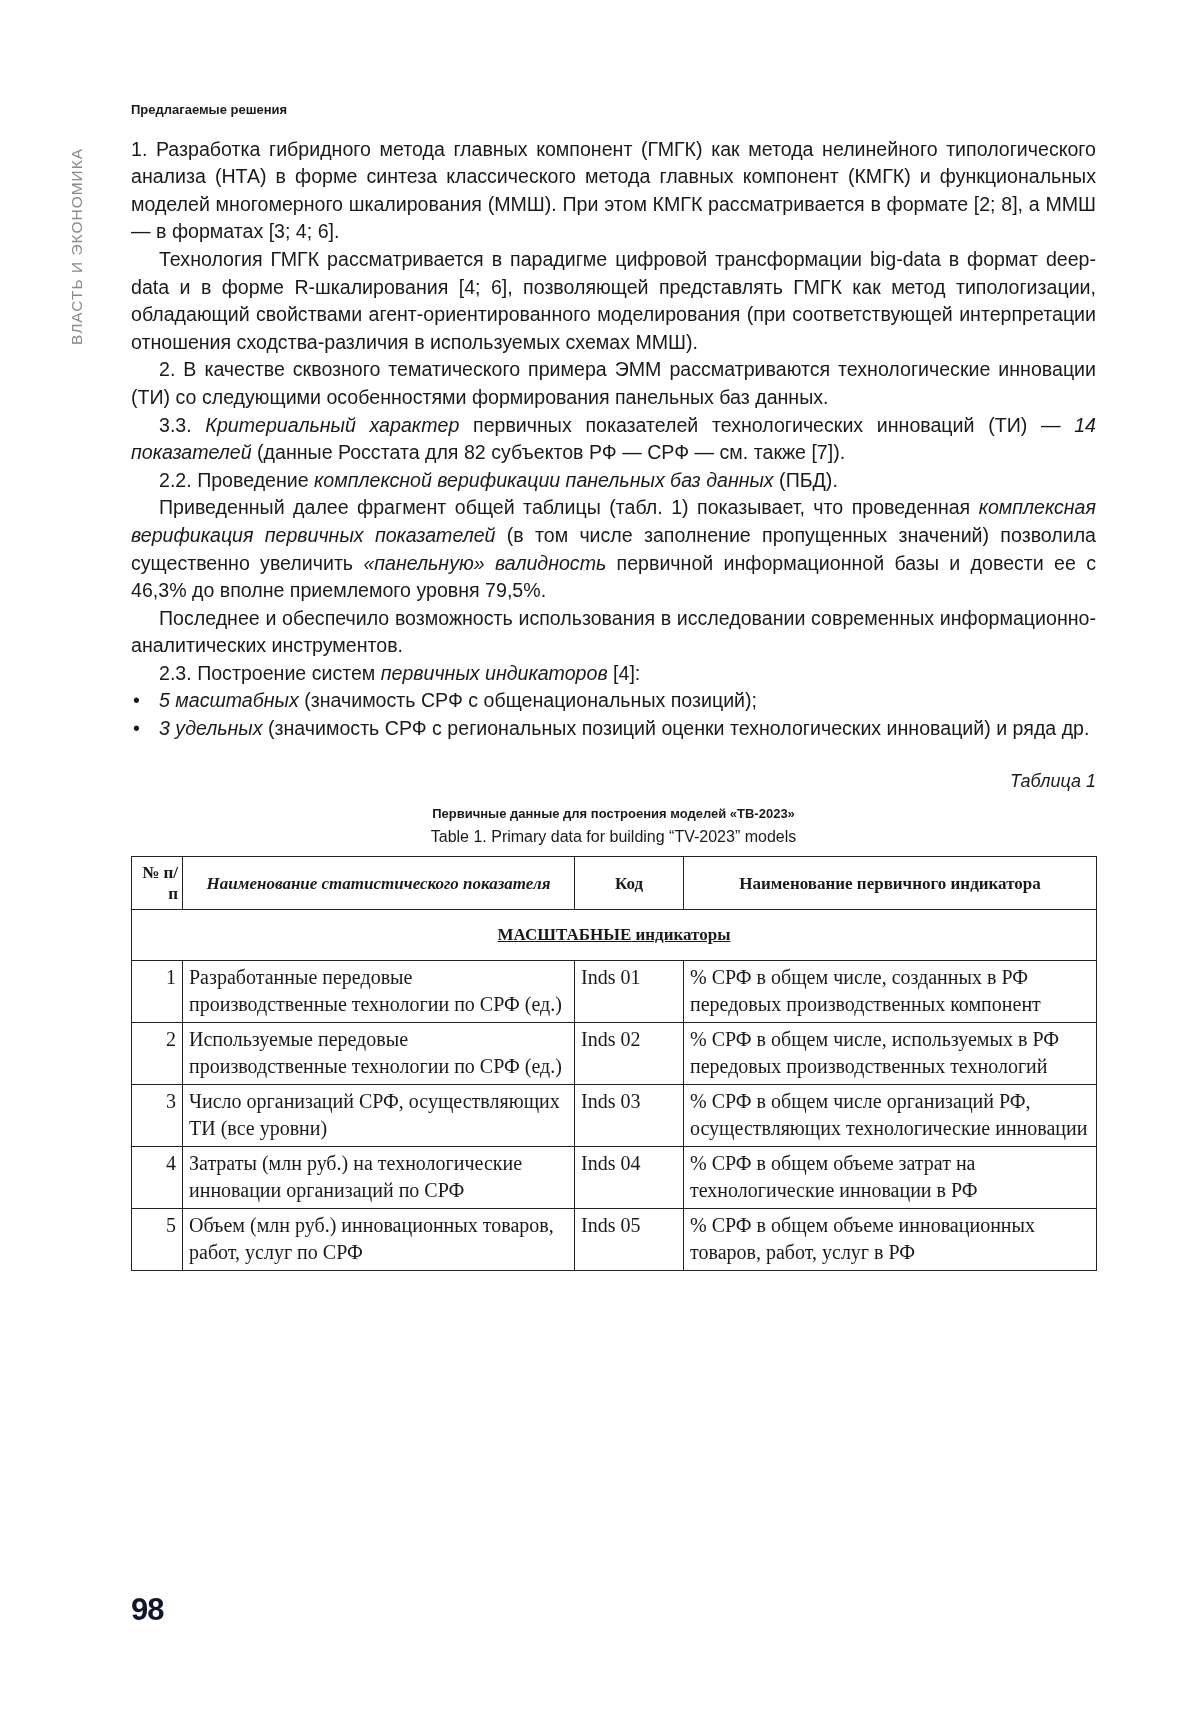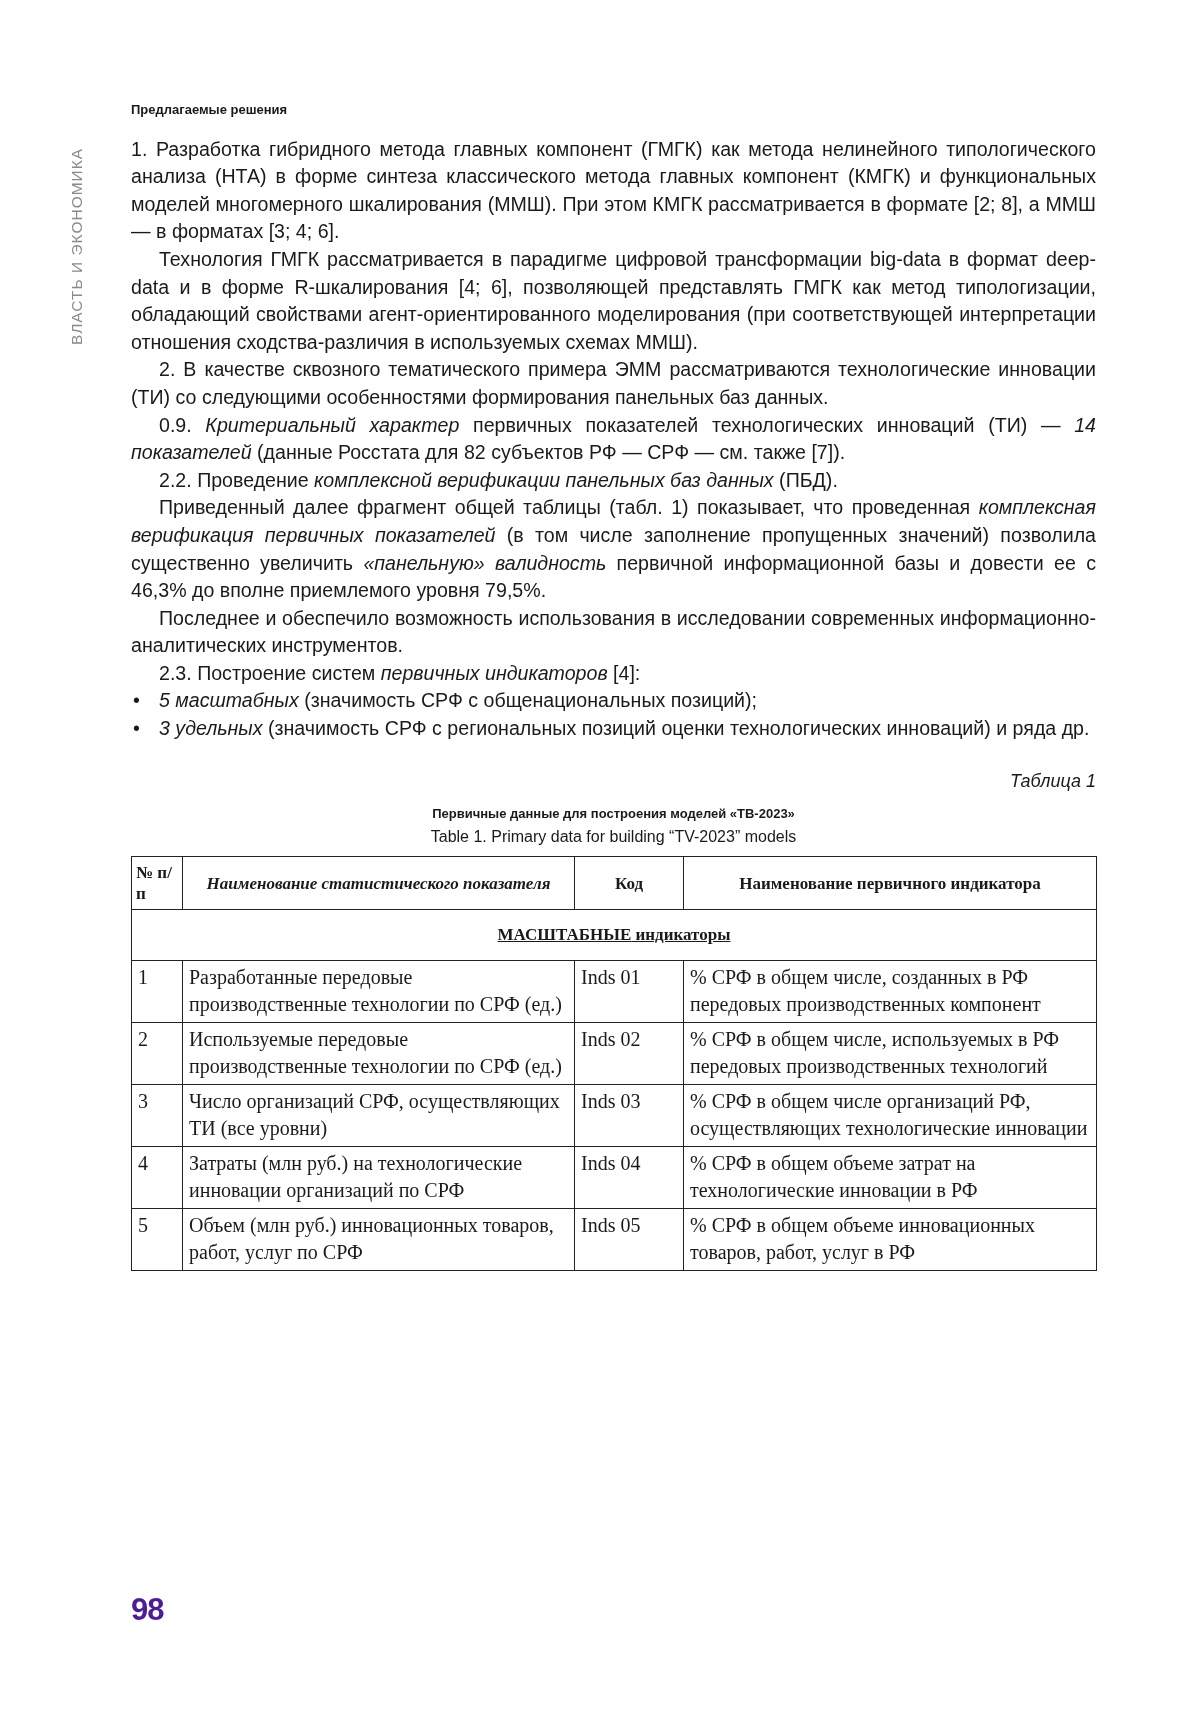--- a/index.html
+++ b/index.html
@@ -18,42 +18,42 @@
   .ind { text-indent: 28px; }
   .bul { position: relative; padding-left: 28px; text-align: justify; }
   .bul .dot { position: absolute; left: 2px; top: 0; }
   .tabref { text-align: right; font-style: italic; font-size: 18px; margin-top: 25px; }
   .ttl { text-align: center; font-weight: bold; font-size: 13px; line-height: 24px; margin-top: 7px; }
   .ttl2 { text-align: center; font-size: 16px; line-height: 22px; }
   table { border-collapse: collapse; width: 966px; margin-top: 8px; font-family: "Liberation Serif", serif; font-size: 20px; line-height: 27.5px; }
   td, th { border: 1.6px solid #222; vertical-align: top; padding: 3px 6px 3px 6px; }
   th { font-weight: bold; font-size: 17px; line-height: 21px; text-align: center; vertical-align: middle; padding: 5px 4px; }
   .sec td { text-align: center; font-weight: bold; font-size: 17px; padding: 11px 4px; text-decoration: underline; }
-  .cn { text-align: left; width: 38px; }
+  .cn { text-align: right; width: 38px; }
   .cs { width: 383px; font-style: italic; }
   .cc { width: 96px; white-space: nowrap; }
   .footer { position: absolute; left: 131px; top: 1592px; width: 1000px; height: 40px; font-family: "Liberation Sans", sans-serif; }
-  .pg { position: absolute; left: 0; top: 0; font-size: 31px; font-weight: bold; color: #4c1d95; letter-spacing: -1px; }
+  .pg { position: absolute; left: 0; top: 0; font-size: 31px; font-weight: bold; color: #0f172a; letter-spacing: -1px; }
   .jr { position: absolute; left: 154px; top: 6px; font-size: 24px; color: #a3a3a3; letter-spacing: -0.8px; white-space: nowrap; }
   .jr b { color: #8a8a8a; }
 </style>
 </head>
 <body>
 
 <div class="side">
   <span>ВЛАСТЬ И ЭКОНОМИКА</span>
 </div>
 
 <div class="col">
   <div class="heading">Предлагаемые решения</div>
 
   <p>1. Разработка гибридного метода главных компонент (ГМГК) как метода нелиней­ного типологического анализа (НТА) в форме синтеза классического метода главных компонент (КМГК) и функциональных моделей многомерного шкалирования (ММШ). При этом КМГК рассматривается в формате [2; 8], а ММШ — в форматах [3; 4; 6].</p>
   <p class="ind">Технология ГМГК рассматривается в парадигме цифровой трансформации big-data в формат deep-data и в форме R-шкалирования [4; 6], позволяющей пред­ставлять ГМГК как метод типологизации, обладающий свойствами агент-ориенти­рованного моделирования (при соответствующей интерпретации отношения сход­ства-различия в используемых схемах ММШ).</p>
   <p class="ind">2. В качестве сквозного тематического примера ЭММ рассматриваются техно­логические инновации (ТИ) со следующими особенностями формирования панель­ных баз данных.</p>
-  <p class="ind"><span>0.9. </span><i>Критериальный характер</i><span> первичных показателей технологических иннова­ций (ТИ) — </span><i>14 показателей</i><span> (данные Росстата для 82 субъектов РФ — СРФ — см. также [7]).</span></p>
+  <p class="ind"><span>3.3. </span><i>Критериальный характер</i><span> первичных показателей технологических иннова­ций (ТИ) — </span><i>14 показателей</i><span> (данные Росстата для 82 субъектов РФ — СРФ — см. также [7]).</span></p>
   <p class="ind"><span>2.2. Проведение </span><i>комплексной верификации панельных баз данных</i><span> (ПБД).</span></p>
   <p class="ind"><span>Приведенный далее фрагмент общей таблицы (табл. 1) показывает, что прове­денная </span><i>комплексная верификация первичных показателей</i><span> (в том числе заполнение пропущенных значений) позволила существенно увеличить </span><i>«панельную» валидность</i><span> первичной информационной базы и довести ее с 46,3% до вполне приемлемого уровня 79,5%.</span></p>
   <p class="ind">Последнее и обеспечило возможность использования в исследовании современ­ных информационно-аналитических инструментов.</p>
   <p class="ind"><span>2.3. Построение систем </span><i>первичных индикаторов</i><span> [4]:</span></p>
 
   <div class="bul"><span class="dot">•</span><i>5 масштабных</i><span> (значимость СРФ с общенациональных позиций);</span></div>
   <div class="bul"><span class="dot">•</span><i>3 удельных</i><span> (значимость СРФ с региональных позиций оценки технологических инноваций) и ряда др.</span></div>
 
   <div class="tabref">Таблица 1</div>
   <div class="ttl">Первичные данные для построения моделей «ТВ-2023»</div>

